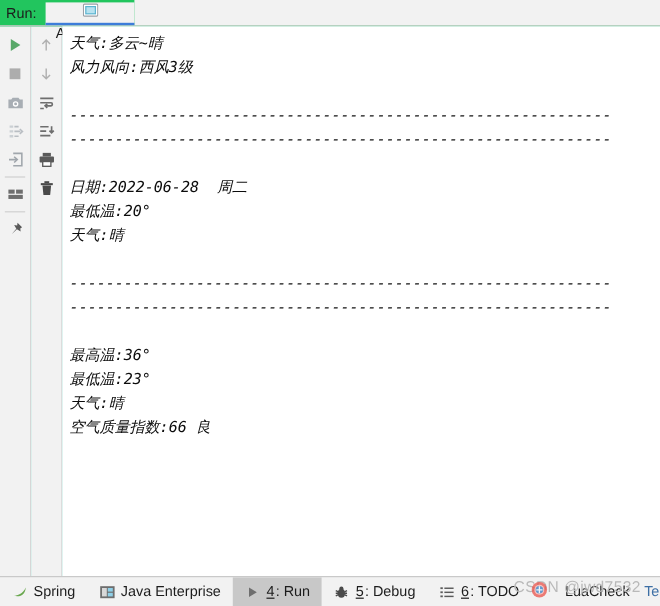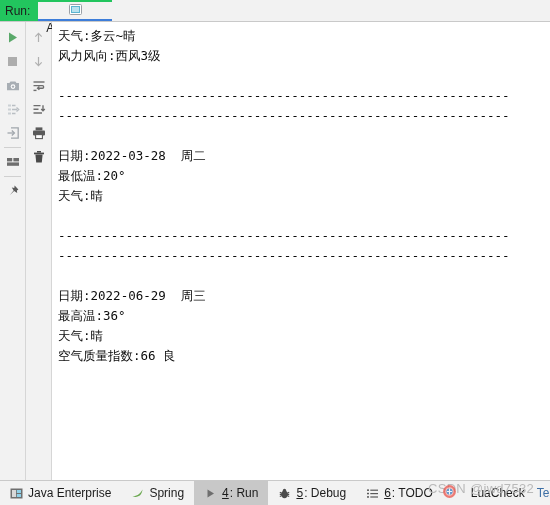--- a/index.html
+++ b/index.html
@@ -73,20 +73,21 @@
     height: 100%;
     background: #f2f2f2;
   }
 
   
   .body {
     flex: 1;
     display: flex;
     min-height: 0;
     background: #5eead4;
+    font-style: italic;
   }
   .toolbar {
     width: 26px;
     min-width: 26px;
     background: #f2f2f2;
     display: flex;
     flex-direction: column;
     align-items: center;
     padding-top: 3px;
     box-sizing: border-box;
@@ -336,56 +337,56 @@
       </div>
     </div>
 
     <div class="console">
       <div class="line">天气:多云~晴</div>
       <div class="line">风力风向:西风3级</div>
       <div class="line blank"></div>
       <div class="line sep">------------------------------------------------------------</div>
       <div class="line sep">------------------------------------------------------------</div>
       <div class="line blank"></div>
-      <div class="line">日期:2022-03-28  周二</div>
+      <div class="line">日期:2022-06-28  周二</div>
       <div class="line">最低温:20°</div>
       <div class="line">天气:晴</div>
       <div class="line blank"></div>
       <div class="line sep">------------------------------------------------------------</div>
       <div class="line sep">------------------------------------------------------------</div>
       <div class="line blank"></div>
-      <div class="line">日期:2022-06-29  周三</div>
       <div class="line">最高温:36°</div>
+      <div class="line">最低温:23°</div>
       <div class="line">天气:晴</div>
       <div class="line">空气质量指数:66 良</div>
 
     </div>
   </div>
 
   <div class="statusbar">
+
+    <div class="sb-item">
+      <span class="sb-ico">
+        <svg viewBox="0 0 13 13" width="13" height="13">
+          <path d="M1.5 9.5c3-0.5 7.5-1.5 10-7-0.5 5.5-4 8.5-10 7z" fill="#6aa84f"></path>
+        </svg>
+      </span>
+      <span>Spring</span>
+    </div>
 
     <div class="sb-item">
       <span class="sb-ico">
         <svg viewBox="0 0 13 13" width="13" height="13">
           <rect x="0.5" y="1.5" width="12" height="10" fill="#6e6e6e"></rect>
           <rect x="2" y="3" width="4" height="7" fill="#d8d8d8"></rect>
           <rect x="6.8" y="3" width="4.2" height="3" fill="#8fd0e8"></rect>
           <rect x="6.8" y="7" width="4.2" height="3" fill="#8fd0e8"></rect>
         </svg>
       </span>
       <span>Java Enterprise</span>
-    </div>
-
-    <div class="sb-item">
-      <span class="sb-ico">
-        <svg viewBox="0 0 13 13" width="13" height="13">
-          <path d="M1.5 9.5c3-0.5 7.5-1.5 10-7-0.5 5.5-4 8.5-10 7z" fill="#6aa84f"></path>
-        </svg>
-      </span>
-      <span>Spring</span>
     </div>
 
     <div class="sb-item active">
       <span class="sb-ico">
         <svg viewBox="0 0 13 13" width="13" height="13">
             <polygon points="3.5,2.5 10,6.5 3.5,10.5" fill="#6e6e6e"></polygon>
           </svg>
       </span>
       <span class="und">4</span>
       <span style="margin-left:-4px">: Run</span>

